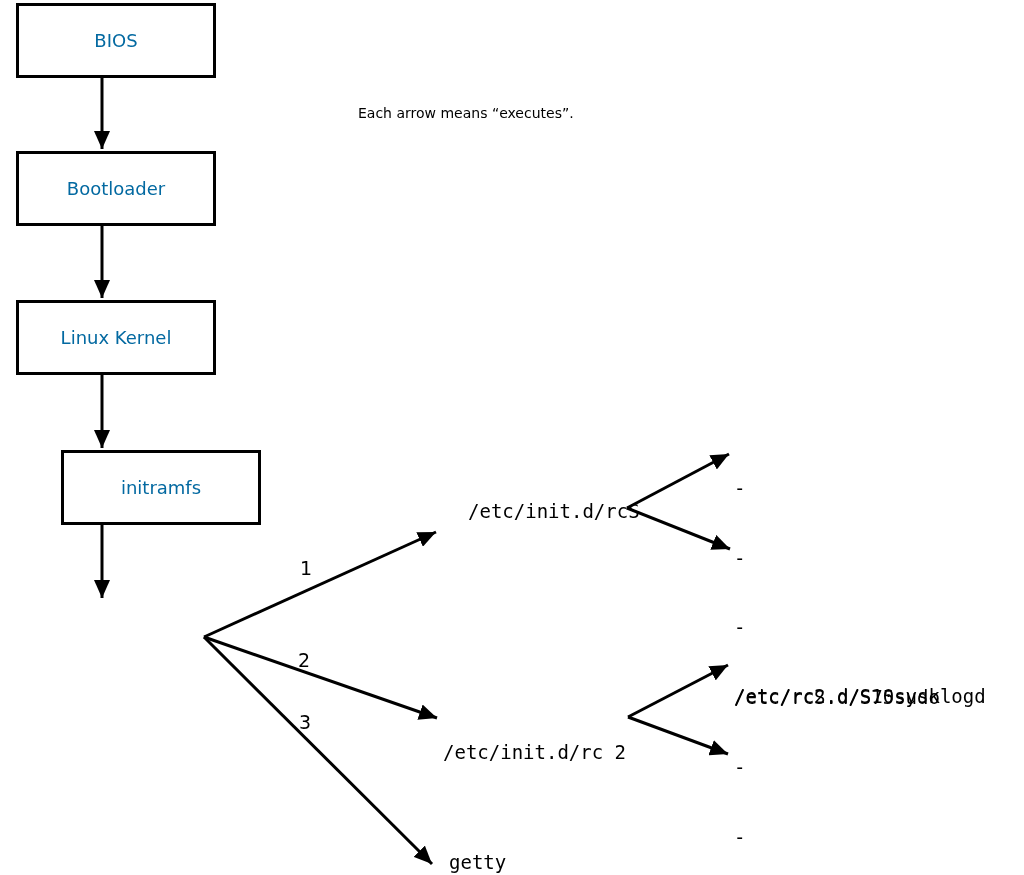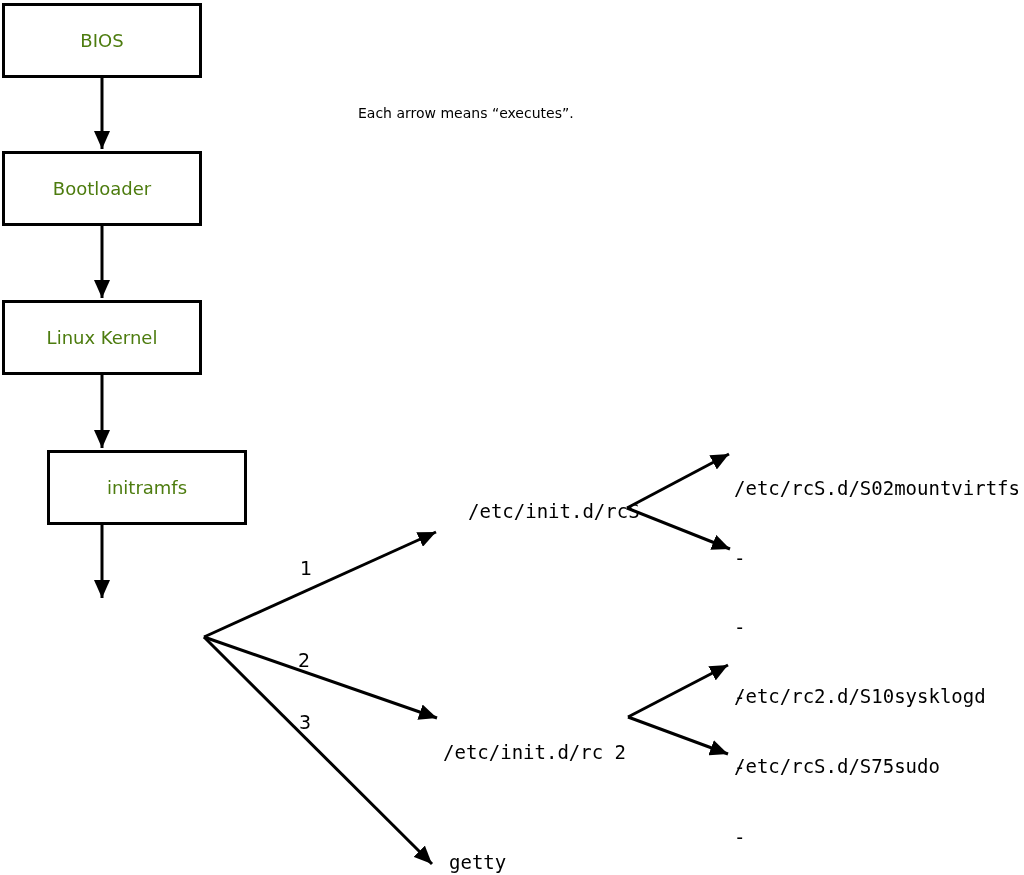--- a/index.html
+++ b/index.html
@@ -6,26 +6,26 @@
   #diagram{
     position:relative;
     width:1024px;height:875px;
     background:#ffffff;
     color:#000000;
     overflow:hidden;
     font-family:"DejaVu Sans", sans-serif;
   }
   .node{
     position:absolute;
-    left:2px;width:194px;height:69px;
+    left:16px;width:194px;height:69px;
     border:3px solid #000000;
     background:#ffffff;
     display:flex;align-items:center;justify-content:center;
     font-size:18px;
-    color:#4d7c0f;
+    color:#0369a1;
   }
   #node-bios{top:3px;}
   #node-bootloader{top:151px;}
   #node-kernel{top:300px;}
   #node-initramfs{top:450px;margin-left:45px;}
   #node-init{top:600px;}
   .note{
     position:absolute;left:358px;top:102px;
     font-size:14px;line-height:22px;white-space:nowrap;
   }
@@ -95,21 +95,20 @@
 
   <div class="num" id="num-1">1</div>
   <div class="num" id="num-2">2</div>
   <div class="num" id="num-3">3</div>
 
   <div class="mono" id="target-rcs">/etc/init.d/rcS</div>
   <div class="mono" id="target-rc2">/etc/init.d/rc 2</div>
   <div class="mono" id="target-getty">getty</div>
 
   <div class="childcol" id="children-rcs">
-    <div class="line">/etc/rcS.d/S02mountvirtfs</div>
     <div class="line">-</div>
     <div class="line">-</div>
     <div class="line">-</div>
     <div class="line">/etc/rcS.d/S75sudo</div>
   </div>
 
   <div class="childcol" id="children-rc2">
     <div class="line">/etc/rc2.d/S10sysklogd</div>
     <div class="line">-</div>
     <div class="line">-</div>

